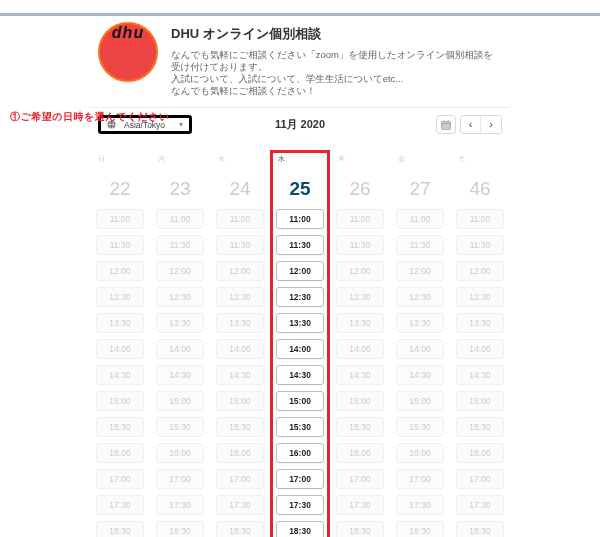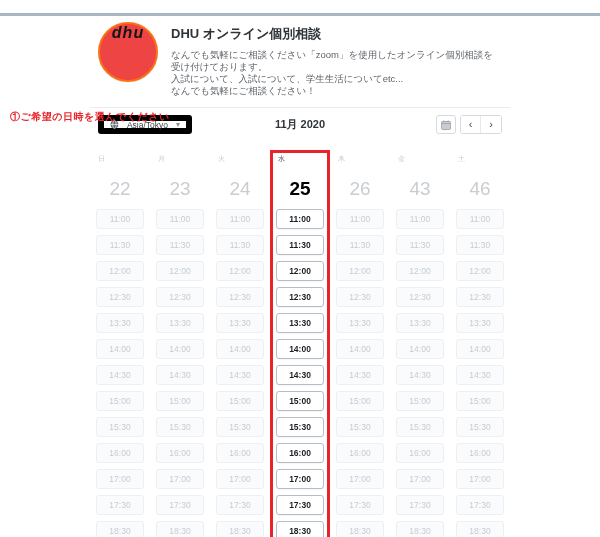--- a/index.html
+++ b/index.html
@@ -18,21 +18,21 @@
   .logo-circle span { font-weight:bold; font-style:italic; font-size:16px; letter-spacing:1px; color:#131516; }
   .head-text { margin-left:13px; padding-top:3px; }
   .title { font-size:13px; font-weight:bold; color:#2e3338; margin-bottom:6px; }
   .desc { font-size:9.5px; color:#5f646a; line-height:12px; }
 
   .divider { height:1px; background:#e9ebee; margin:2px 0 0 0; }
 
   
   .toolbar { display:flex; align-items:center; padding:7px 8px 6px 8px; position:relative; height:32px; }
   .tz-select { display:flex; align-items:center; gap:8px; width:94px; height:19px;
-    border:6px solid #000000; border-radius:3px; background:#fff; padding:0 6px;
+    border:3px solid #000000; border-radius:3px; background:#fff; padding:0 6px;
     font-size:8.5px; color:#3a3f44; cursor:pointer; }
   .tz-select .tz-label { flex:1; text-align:left; }
   .caret { color:#8b9096; font-size:8px; line-height:6px; }
   .month { position:absolute; left:0; right:0; text-align:center; font-size:11px; font-weight:bold; color:#2f3439; pointer-events:none; }
   .nav { margin-left:auto; display:flex; align-items:center; gap:4px; }
   .icon-btn { width:20px; height:19px; border:1px solid #d6dade; border-radius:3px; background:#fff;
     display:flex; align-items:center; justify-content:center; cursor:pointer; }
   .seg { display:flex; height:19px; border:1px solid #d6dade; border-radius:3px; background:#fff; overflow:hidden; }
   .seg button { width:20px; border:none; background:#fff; font-size:11px; color:#44494e; cursor:pointer; line-height:1; }
   .seg button:first-child { border-right:1px solid #e6e9ec; }
@@ -40,21 +40,21 @@
   
   .annotation { position:absolute; left:10px; top:110px; font-size:10px; font-weight:bold;
     color:#e8232a; letter-spacing:0.5px; z-index:5; }
 
   
   .grid { display:flex; margin-top:14px; padding:0 0; }
   .col { width:60px; display:flex; flex-direction:column; align-items:center; position:relative; }
   .dow { font-size:7px; color:#c6cace; height:9px; line-height:9px; align-self:flex-start; margin-left:8px; }
   .col.active .dow { color:#4a4f54; }
   .date { font-size:19px; color:#c9cdd1; height:22px; line-height:22px; margin:15px 0 9px 0; }
-  .col.active .date { color:#000000; font-weight:bold; }
+  .col.active .date { color:#0c4a6e; font-weight:bold; }
   .slot { width:48px; height:20px; margin-bottom:6px; border-radius:3px; font-size:8.5px;
     font-family:"Liberation Sans", sans-serif; }
   .slot.off { background:#fafbfc; border:1px solid #edeff2; color:#c7cbd0; }
   .slot.on  { background:#ffffff; border:1px solid #b6bdc6; color:#1b1e21; font-weight:bold;
     box-shadow:0 1px 1px rgba(0,0,0,0.04); cursor:pointer; }
   .red-frame { position:absolute; left:0; right:0; top:-4px; bottom:-5px;
     border:3px solid #e8232a; pointer-events:none; z-index:4; }
 </style>
 </head>
 <body>
@@ -188,21 +188,21 @@
         <button class="slot off" disabled="">14:30</button>
         <button class="slot off" disabled="">15:00</button>
         <button class="slot off" disabled="">15:30</button>
         <button class="slot off" disabled="">16:00</button>
         <button class="slot off" disabled="">17:00</button>
         <button class="slot off" disabled="">17:30</button>
         <button class="slot off" disabled="">18:30</button>
       </div>
       <div class="col">
         <div class="dow">金</div>
-        <div class="date">43</div>
+        <div class="date">27</div>
         <button class="slot off" disabled="">11:00</button>
         <button class="slot off" disabled="">11:30</button>
         <button class="slot off" disabled="">12:00</button>
         <button class="slot off" disabled="">12:30</button>
         <button class="slot off" disabled="">13:30</button>
         <button class="slot off" disabled="">14:00</button>
         <button class="slot off" disabled="">14:30</button>
         <button class="slot off" disabled="">15:00</button>
         <button class="slot off" disabled="">15:30</button>
         <button class="slot off" disabled="">16:00</button>

